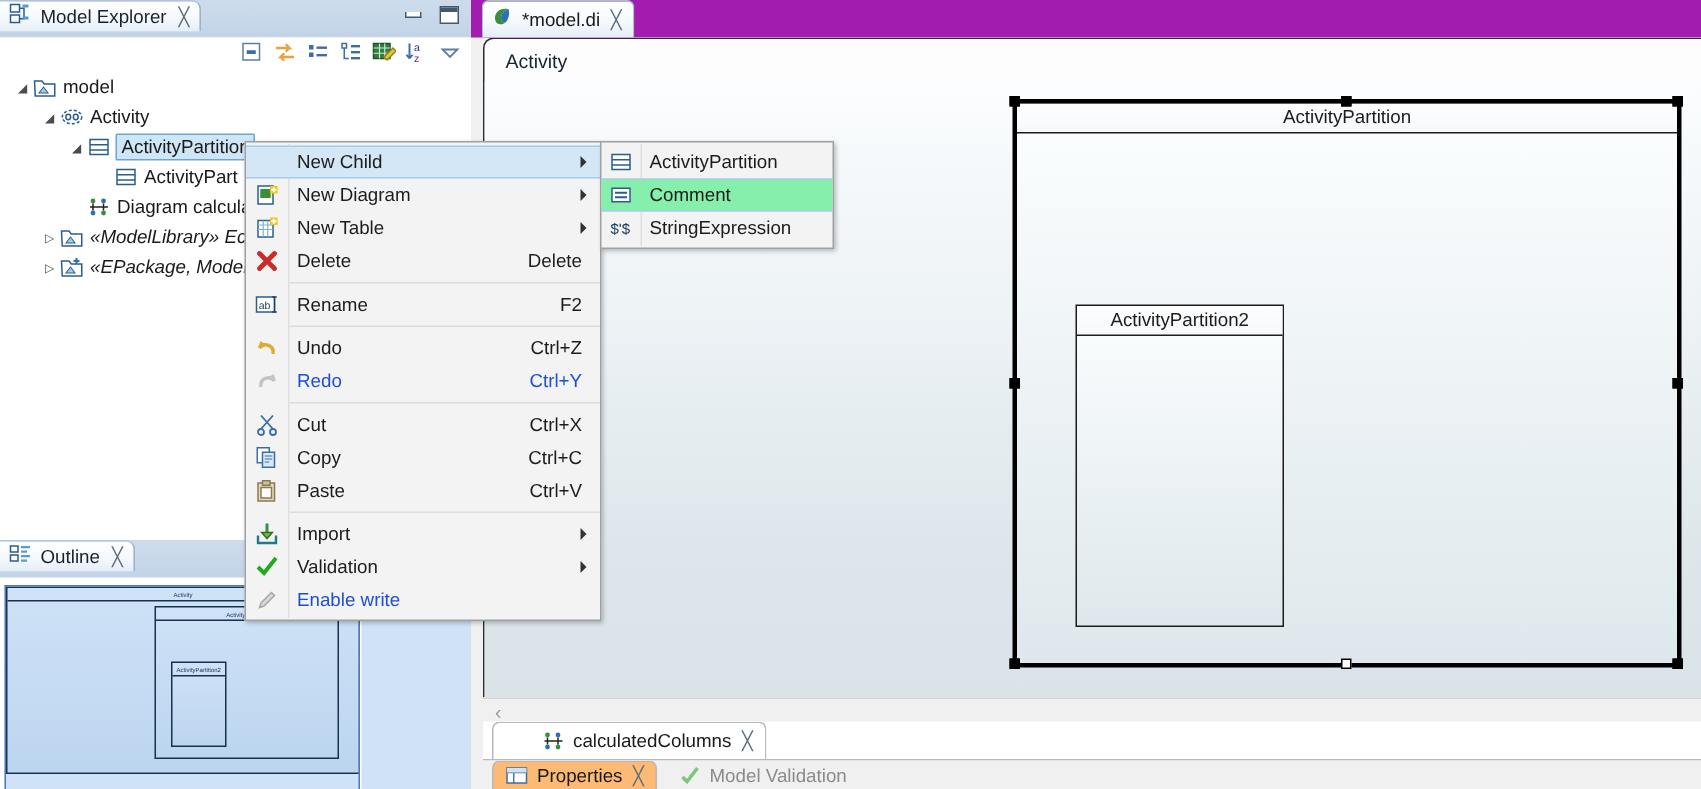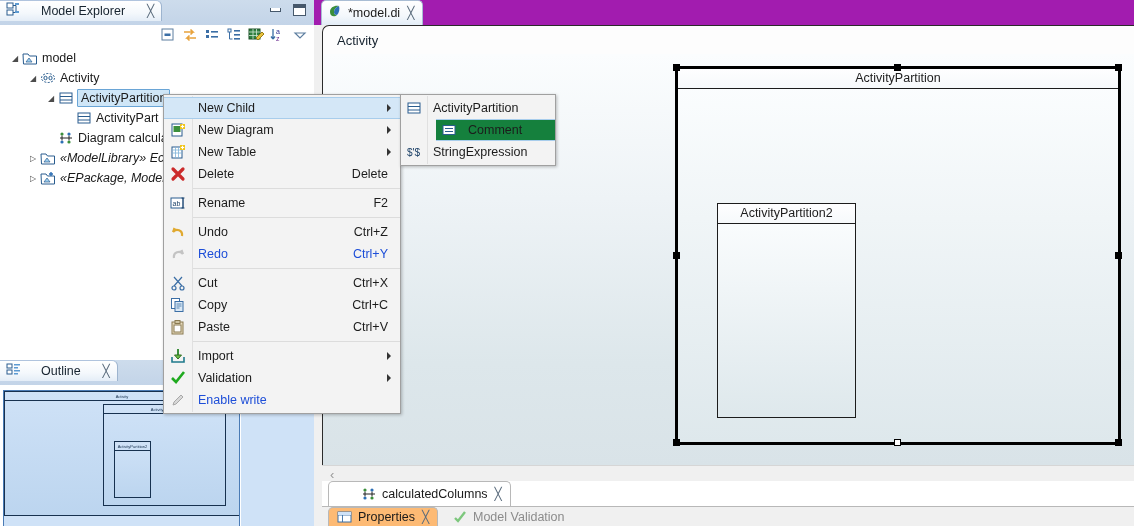--- a/index.html
+++ b/index.html
@@ -23,21 +23,21 @@
   #model-explorer {
     position: absolute; left: 0; top: 0; width: 314px; height: 358px;
     background: #ffffff;
   }
   .view-tabbar {
     position: absolute; left: 0; top: 0; width: 100%; height: 25px;
     background: linear-gradient(to bottom,#cddcec 0%, #c3d4e8 100%);
   }
   .view-tab {
     position: absolute; left: 0; top: 0; height: 21px;
-    display: flex; align-items: center; gap: 20px;
+    display: flex; align-items: center; gap: 6px;
     padding: 0 7px 0 6px;
     background: linear-gradient(to bottom,#ffffff 0%, #eef3f9 55%, #dce7f3 100%);
     border-top: 1px solid #b0c4de;
     border-right: 1px solid #9db4cf;
     border-top-right-radius: 6px;
     font-size: 12.5px;
     color: #16232f;
   }
   .view-tab.active { background: linear-gradient(to bottom,#ffffff 0%,#f4f8fc 60%,#e4edf7 100%); }
   .tab-close {
@@ -211,21 +211,21 @@
     background: #f3f3f3; border: 1px solid #a0a0a0;
     box-shadow: 1px 1px 3px rgba(0,0,0,0.25);
     padding: 2px 0; z-index: 60;
   }
   #ctx-submenu .gutter {
     position: absolute; left: 1px; top: 1px; bottom: 1px; width: 26px;
     background: #f3f3f3; border-right: 1px solid #e0e0e0;
   }
   #ctx-submenu .mi .mi-ico { width: 26px; }
   #ctx-submenu .mi.hl {
-    background: #15803d; border-top: 1px solid #a8cdec; border-bottom: 1px solid #a8cdec; margin-left: 35px;
+    background: #86efac; border-top: 1px solid #a8cdec; border-bottom: 1px solid #a8cdec;
   }
   #ctx-submenu .mi.hl .mi-ico { position: relative; }
 </style>
 </head>
 <body>
 
 <div id="root">
 
   <div id="left-col">
 

